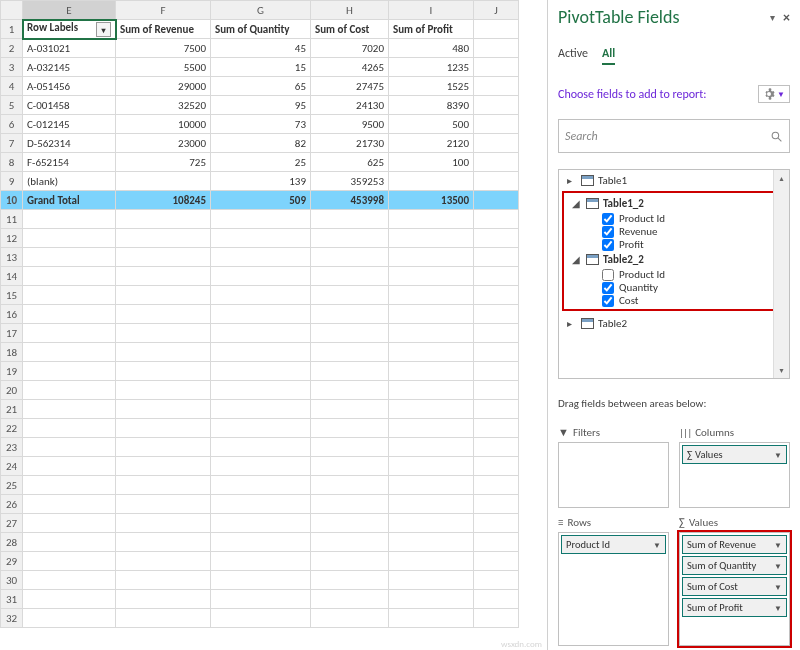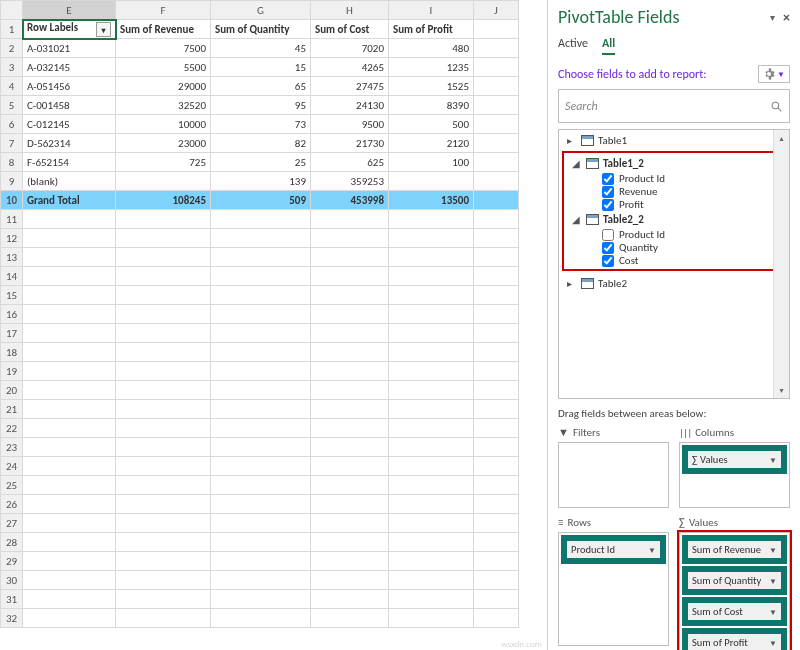--- a/index.html
+++ b/index.html
@@ -19,21 +19,21 @@
 .col-J { width: 45px; }
 th.selected { background: #d2d2d2; }
 td.selected-cell { outline: 2px solid #217346; outline-offset: -1px; background: #fff; }
 .pivot-hdr { font-weight: bold; background: #dce6f1; }
 .pivot-hdr-mid { font-weight: bold; }
 .pivot-total td { font-weight: bold; background: #7dd3fc; }
 .num { text-align: right; }
 .drop-arrow { float: right; width: 15px; height: 15px; border: 1px solid #999; background: #f5f5f5; display: inline-flex; align-items: center; justify-content: center; font-size: 8px; margin-top: 1px; }
 
 
-.pane { width: 252px; background: #fff; padding: 6px 10px 4px 10px; display: flex; flex-direction: column; }
+.pane { width: 252px; background: #fff; padding: 6px 10px 4px 10px; display: flex; flex-direction: column; gap: 10px; }
 .pane-header { display: flex; align-items: center; justify-content: space-between; }
 .pane-title { font-size: 18px; color: #217346; font-weight: 400; }
 .pane-controls { display: flex; gap: 8px; align-items: center; color: #666; }
 .tabs { display: flex; gap: 14px; margin-top: 8px; font-size: 12px; }
 .tab { color: #444; padding-bottom: 3px; cursor: pointer; }
 .tab.active { color: #217346; border-bottom: 2px solid #217346; font-weight: 600; }
 .choose-row { display: flex; align-items: center; justify-content: space-between; margin-top: 10px; color: #6d28d9; }
 .gear-btn { border: 1px solid #c0c0c0; padding: 2px 4px; display: flex; align-items: center; gap: 2px; font-size: 11px; }
 .search-box { display: flex; align-items: center; border: 1px solid #c0c0c0; margin-top: 6px; height: 34px; padding: 0 6px; color: #888; justify-content: space-between; font-style: italic; }
 .field-tree { border: 1px solid #c0c0c0; margin-top: 6px; flex: 1; overflow-y: auto; font-size: 11px; position: relative; padding: 2px 0; }
@@ -44,21 +44,21 @@
 .tree-expand { width: 10px; font-size: 10px; color: #555; }
 .table-ico { width: 13px; height: 11px; border: 1px solid #555; background: linear-gradient(#fff 50%, #fff 50%); position: relative; }
 .table-ico::before { content: ""; position: absolute; top: 0; left: 0; right: 0; height: 3px; background: #7aa0c4; }
 .child { padding-left: 38px; display: flex; align-items: center; gap: 5px; }
 .child input { width: 12px; height: 12px; }
 .drag-label { margin-top: 8px; color: #444; font-size: 11px; }
 .areas { margin-top: 6px; display: grid; grid-template-columns: 1fr 1fr; grid-template-rows: 82px 130px; gap: 8px 10px; }
 .area { display: flex; flex-direction: column; }
 .area-title { font-size: 11px; color: #555; display: flex; align-items: center; gap: 4px; margin-bottom: 3px; }
 .area-box { flex: 1; border: 1px solid #c0c0c0; background: #fff; padding: 2px; display: flex; flex-direction: column; gap: 2px; }
-.area-chip { background: #f0f0f0; border: 6px solid #0f766e; font-size: 10.5px; padding: 2px 4px; display: flex; justify-content: space-between; align-items: center; }
+.area-chip { background: #f0f0f0; border: 1px solid #0f766e; font-size: 10.5px; padding: 2px 4px; display: flex; justify-content: space-between; align-items: center; }
 .area-chip .dd { font-size: 8px; color: #555; }
 .area-box.redbox2 { outline: 2.5px solid #cc0000; outline-offset: 0; }
 .watermark { position: absolute; bottom: 1px; right: 258px; font-size: 9px; color: #aaa; opacity: .5; }
 svg { display: block; }
 </style>
 </head>
 <body>
 
 <div class="sheet">
   <table class="grid">

